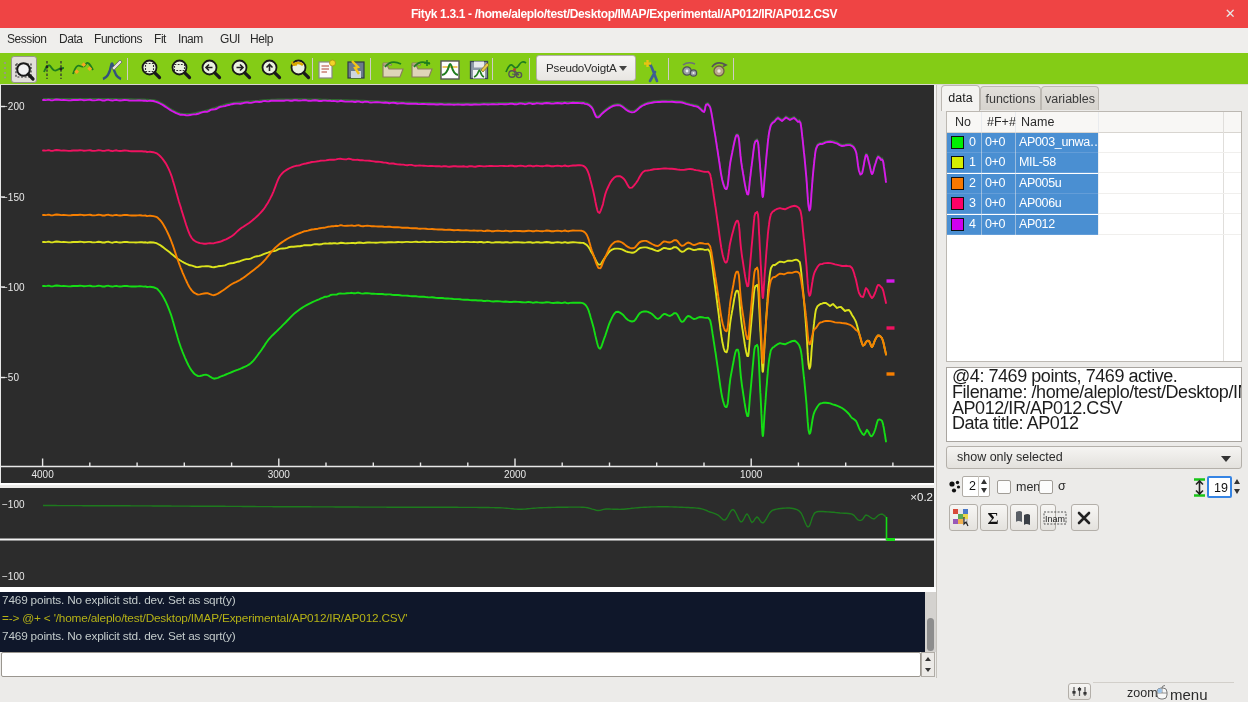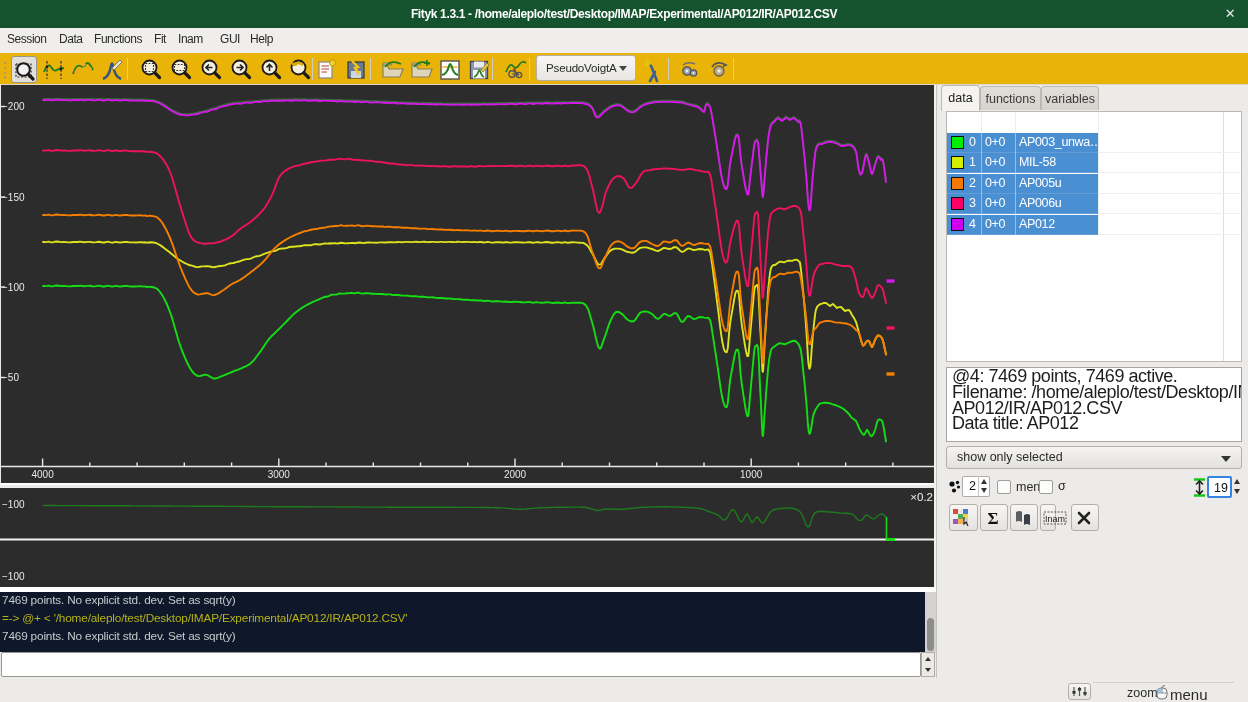--- a/index.html
+++ b/index.html
@@ -1,23 +1,23 @@
 <!DOCTYPE html>
 <html><head><meta charset="utf-8"><title>Fityk</title>
 <style>
 *{margin:0;padding:0;box-sizing:border-box}
 html,body{width:1248px;height:702px;overflow:hidden}
 body{font-family:"Liberation Sans",sans-serif;background:#ecebe9;position:relative}
 .abs{position:absolute}
-.titlebar{left:0;top:0;width:1248px;height:28px;background:#14532d;color:#fff;
+.titlebar{left:0;top:0;width:1248px;height:28px;background:#ef4444;color:#fff;
   font-size:12px;font-weight:bold;text-align:center;line-height:28px;letter-spacing:-0.35px}
 .closex{right:8px;top:0;width:20px;height:28px;color:#e8e8e8;font-size:13px;line-height:28px;font-weight:normal}
 .menubar{left:0;top:28px;width:1248px;height:25px;background:#efeeec;color:#2a2a2a;font-size:12px;letter-spacing:-0.45px}
 .menubar span{position:absolute;top:4px}
-.toolbar{left:0;top:53px;width:1248px;height:32px;background:#eab308;border-bottom:1px solid #dad7d2}
+.toolbar{left:0;top:53px;width:1248px;height:32px;background:#84cc16;border-bottom:1px solid #dad7d2}
 .tbsep{width:1px;height:22px;background:#cfccc6;position:absolute;top:5px}
 .tbtn{position:absolute;top:3px;width:26px;height:27px}
 .tbtn svg{position:absolute;left:2px;top:2px}
 .pressed{border:1px solid #9a968f;border-radius:3px;background:#e2dfda}
 .combo{position:absolute;left:536px;top:2px;width:100px;height:26px;border:1px solid #b4b0aa;border-radius:3px;
   background:linear-gradient(#f7f6f5,#e8e6e2);font-size:11.6px;color:#2a2a2a;line-height:24px;padding-left:9px;letter-spacing:-0.2px}
 .combo .arr{position:absolute;right:8px;top:10px;width:0;height:0;border-left:4px solid transparent;border-right:4px solid transparent;border-top:5px solid #444}
 .rpanel{left:936px;top:85px;width:312px;height:593px;background:#ecebe9;border-left:1px solid #c6c3bd}
 .tab{position:absolute;top:86px;height:24px;font-size:12.5px;color:#3a3a3a;text-align:center;
   border:1px solid #bcb8b2;border-bottom:none;border-radius:4px 4px 0 0;background:linear-gradient(#e2dfdb,#d6d3cd);line-height:24px}
@@ -284,20 +284,25 @@
 <div class="abs" style="left:0;top:483px;width:936px;height:2px;background:#fff"></div>
 <div class="abs" style="left:0;top:85px;width:1px;height:398px;background:#e8e8e8"></div>
 <div class="abs" style="left:934px;top:85px;width:2px;height:502px;background:#f2f2f2"></div>
 <div class="abs" style="left:0;top:587px;width:936px;height:3px;background:#fff"></div>
 <div class="abs rpanel"></div>
 
 <div class="tab active" style="left:941px;width:39px">data</div>
 <div class="tab" style="left:980px;width:61px">functions</div>
 <div class="tab" style="left:1041px;width:58px">variables</div>
 <div class="abs tableWrap">
+<div class="thead">
+<span style="position:absolute;left:8px;top:3px">No</span>
+<span style="position:absolute;left:40px;top:3px">#F+#</span>
+<span style="position:absolute;left:74px;top:3px">Name</span>
+</div>
 <div class="colline" style="left:34px;height:123px;z-index:4;background:rgba(220,225,232,0.55)"></div>
 <div class="colline" style="left:68px;height:123px;z-index:4;background:rgba(220,225,232,0.55)"></div>
 <div class="colline" style="left:151px;height:123px;z-index:4;background:rgba(220,225,232,0.55)"></div>
 <div class="colline" style="left:276px;height:249px"></div>
 <div class="row" style="top:21px">
       <div class="sw" style="background:#00f000"></div>
       <span style="position:absolute;left:22px;top:2px">0</span>
       <span style="position:absolute;left:38px;top:2px">0+0</span>
       <span style="position:absolute;left:72px;top:2px">AP003_unwa…</span>
     </div>

